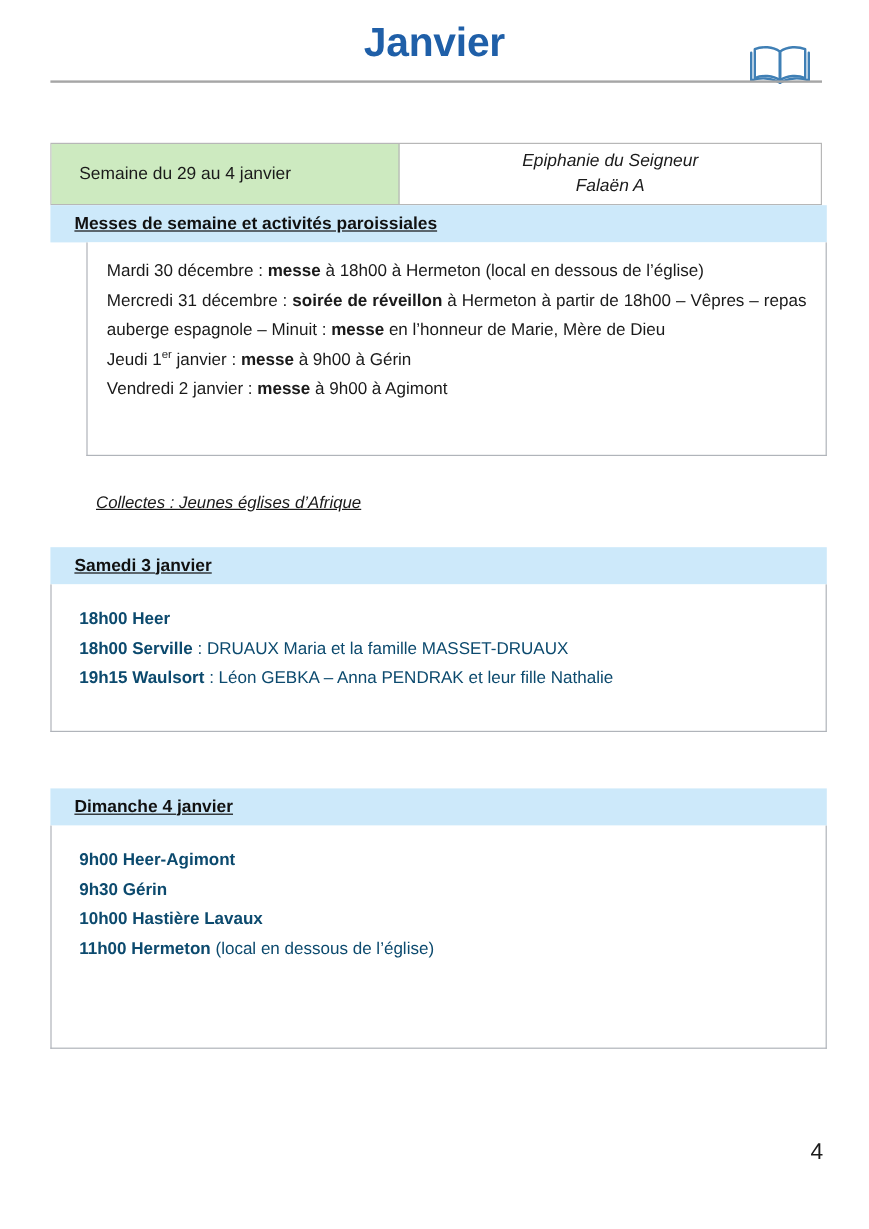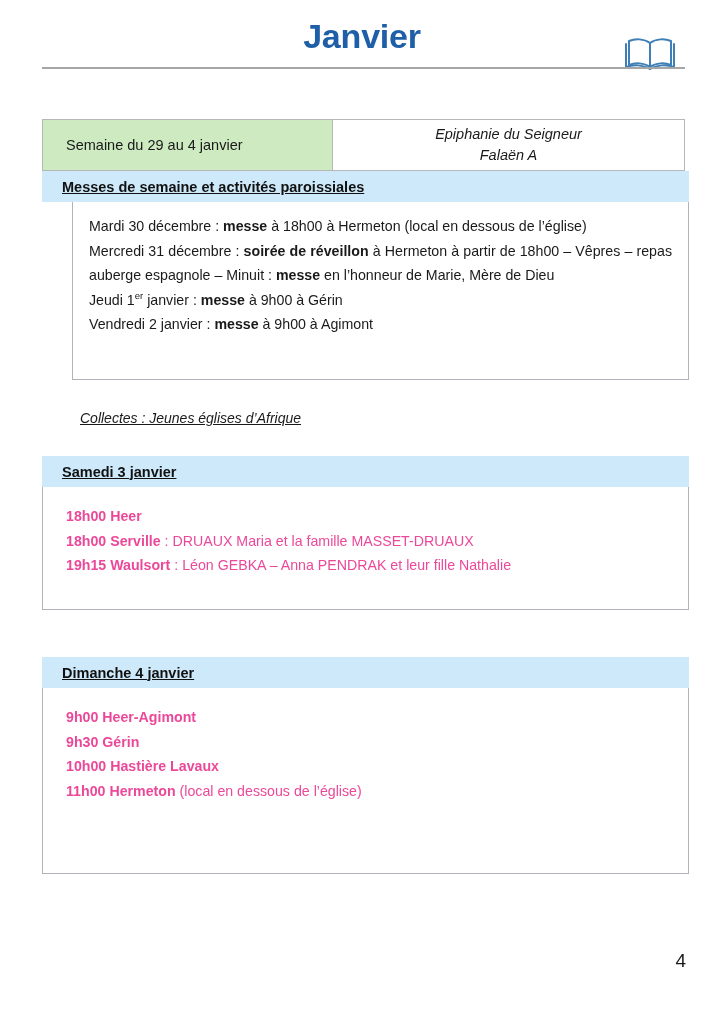--- a/index.html
+++ b/index.html
@@ -166,21 +166,21 @@
   #section-sunday { top: 657px; }
   #section-sunday .section-body {
     height: 186px;
     padding-top: 17px;
   }
 
   .mass-line {
     font-size: 14.2px;
     line-height: 24.5px;
     margin: 0;
-    color: #ec4899;
+    color: #0c4a6e;
     padding-left: 9px;
   }
   .mass-line b { font-weight: bold; }
 
   .page-number {
     position: absolute;
     left: 0;
     top: 950px;
     width: 686px;
     text-align: right;

